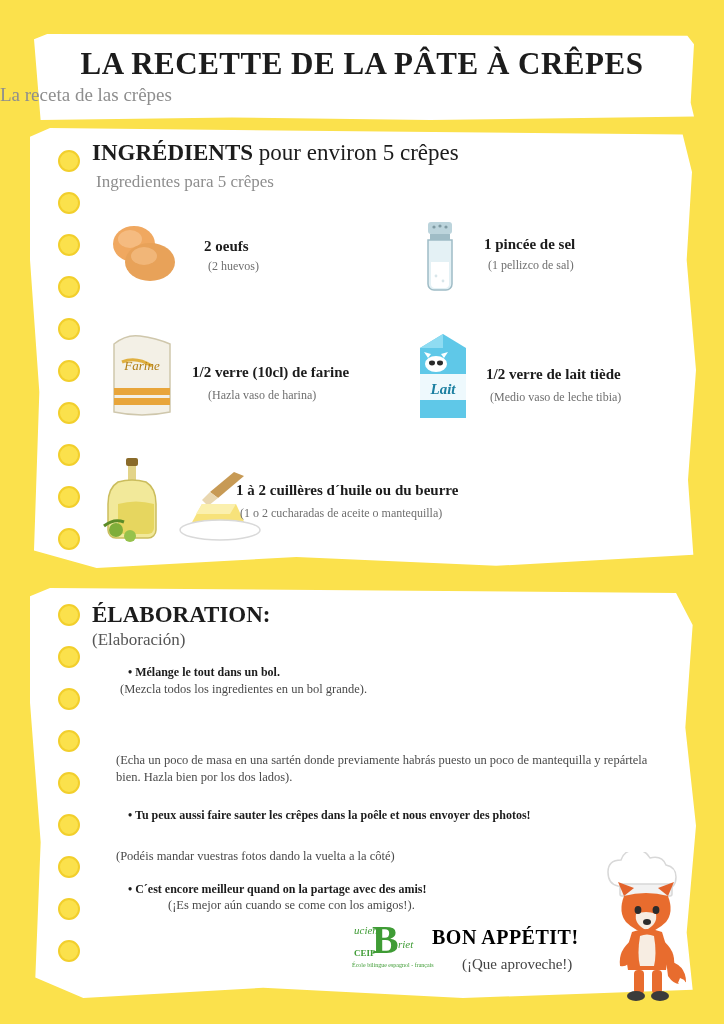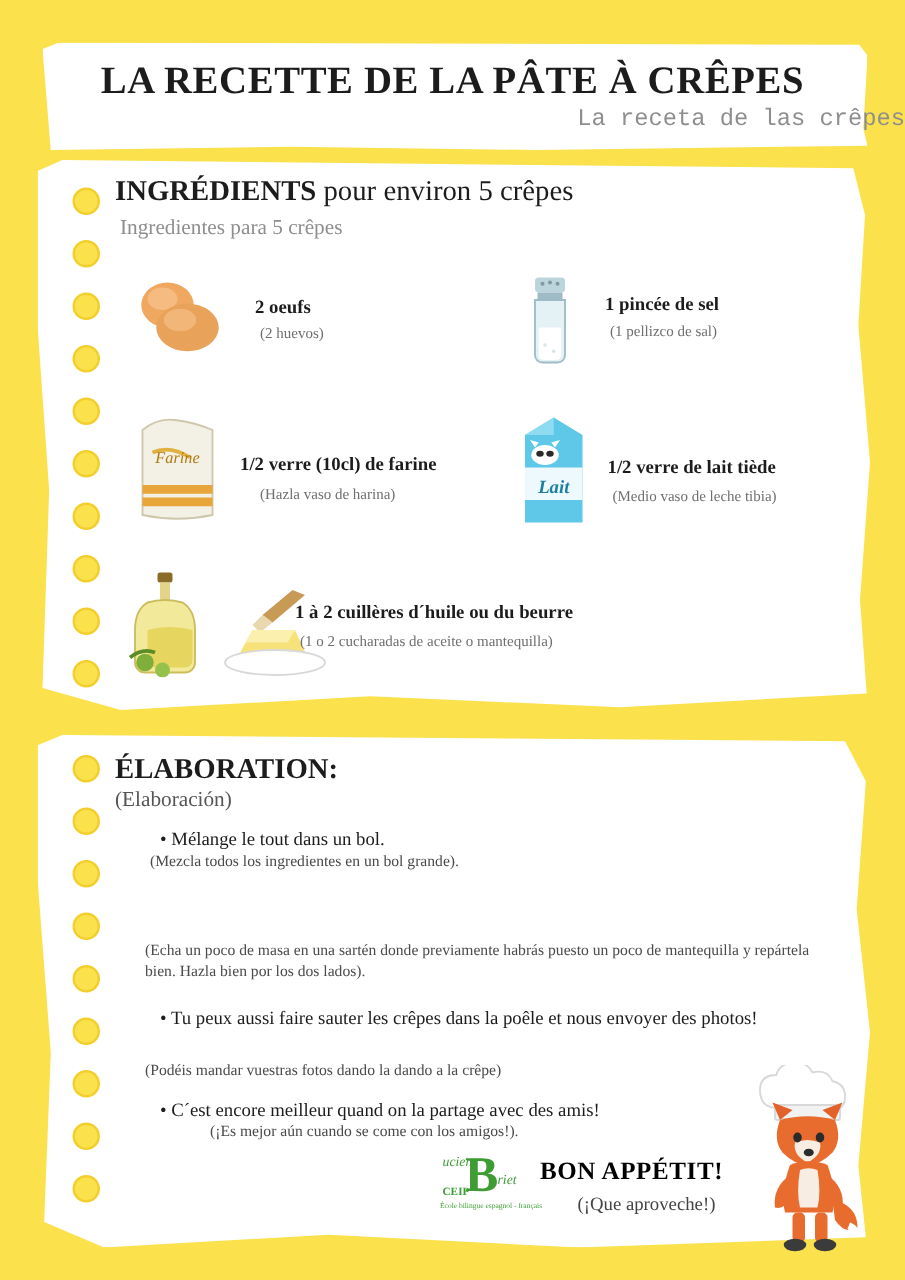--- a/index.html
+++ b/index.html
@@ -58,22 +58,22 @@
     font-family: "Liberation Serif", serif;
     font-weight: bold;
     font-size: 31px;
     letter-spacing: 0.5px;
     color: #1c1c1c;
   }
   .title-sub {
     position: absolute;
     left: 0; top: 84px;
     width: 724px;
-    text-align: right;
-    font-family: Liberation Mono, monospace;
+    text-align: left;
+    font-family: Liberation Serif, serif;
     font-size: 19px;
     color: #8e8e8e;
   }
   
   .ing-head {
     position: absolute;
     left: 92px; top: 140px;
     font-size: 23px;
     color: #1c1c1c;
   }
@@ -105,22 +105,22 @@
     color: #1c1c1c;
   }
   .ing-es {
     position: absolute;
     font-size: 12px;
     color: #6f6f6f;
   }
   
   .step-fr {
     position: absolute;
-    font-size: 15px;
-    font-weight: normal;
+    font-size: 12px;
+    font-weight: bold;
     color: #1c1c1c;
     line-height: 21px;
   }
   .step-es {
     position: absolute;
     font-size: 12.5px;
     color: #4a4a4a;
     line-height: 17px;
   }
   
@@ -312,21 +312,21 @@
   <div class="hole" style="left:58px; top:856px;"></div>
   <div class="hole" style="left:58px; top:898px;"></div>
   <div class="hole" style="left:58px; top:940px;"></div>
 
   <div class="step-fr" style="left:128px; top:662px; width:520px;">• Mélange le tout dans un bol.</div>
   <div class="step-es" style="left:120px; top:681px; width:540px;">(Mezcla todos los ingredientes en un bol grande).</div>
 
   <div class="step-es" style="left:116px; top:752px; width:556px;">(Echa un poco de masa en una sartén donde previamente habrás puesto un poco de mantequilla y repártela bien. Hazla bien por los dos lados).</div>
 
   <div class="step-fr" style="left:128px; top:805px; width:500px;">• Tu peux aussi faire sauter les crêpes dans la poêle et nous envoyer des photos!</div>
-  <div class="step-es" style="left:116px; top:848px; width:540px;">(Podéis mandar vuestras fotos dando la dando a la crêpe)</div>
+  <div class="step-es" style="left:116px; top:848px; width:540px;">(Podéis mandar vuestras fotos dando la vuelta a la côté)</div>
 
   <div class="step-fr" style="left:128px; top:879px; width:500px;">• C´est encore meilleur quand on la partage avec des amis!</div>
   <div class="step-es" style="left:128px; top:897px; width:500px;margin-left:40px;">(¡Es mejor aún cuando se come con los amigos!).</div>
 
   <div class="logo-wrap">
     <div class="logo-b">B</div>
     <div class="logo-l">ucien</div>
     <div class="logo-r">riet</div>
     <div class="logo-cep">CEIP</div>
     <div class="logo-tag">École bilingue espagnol - français</div>

